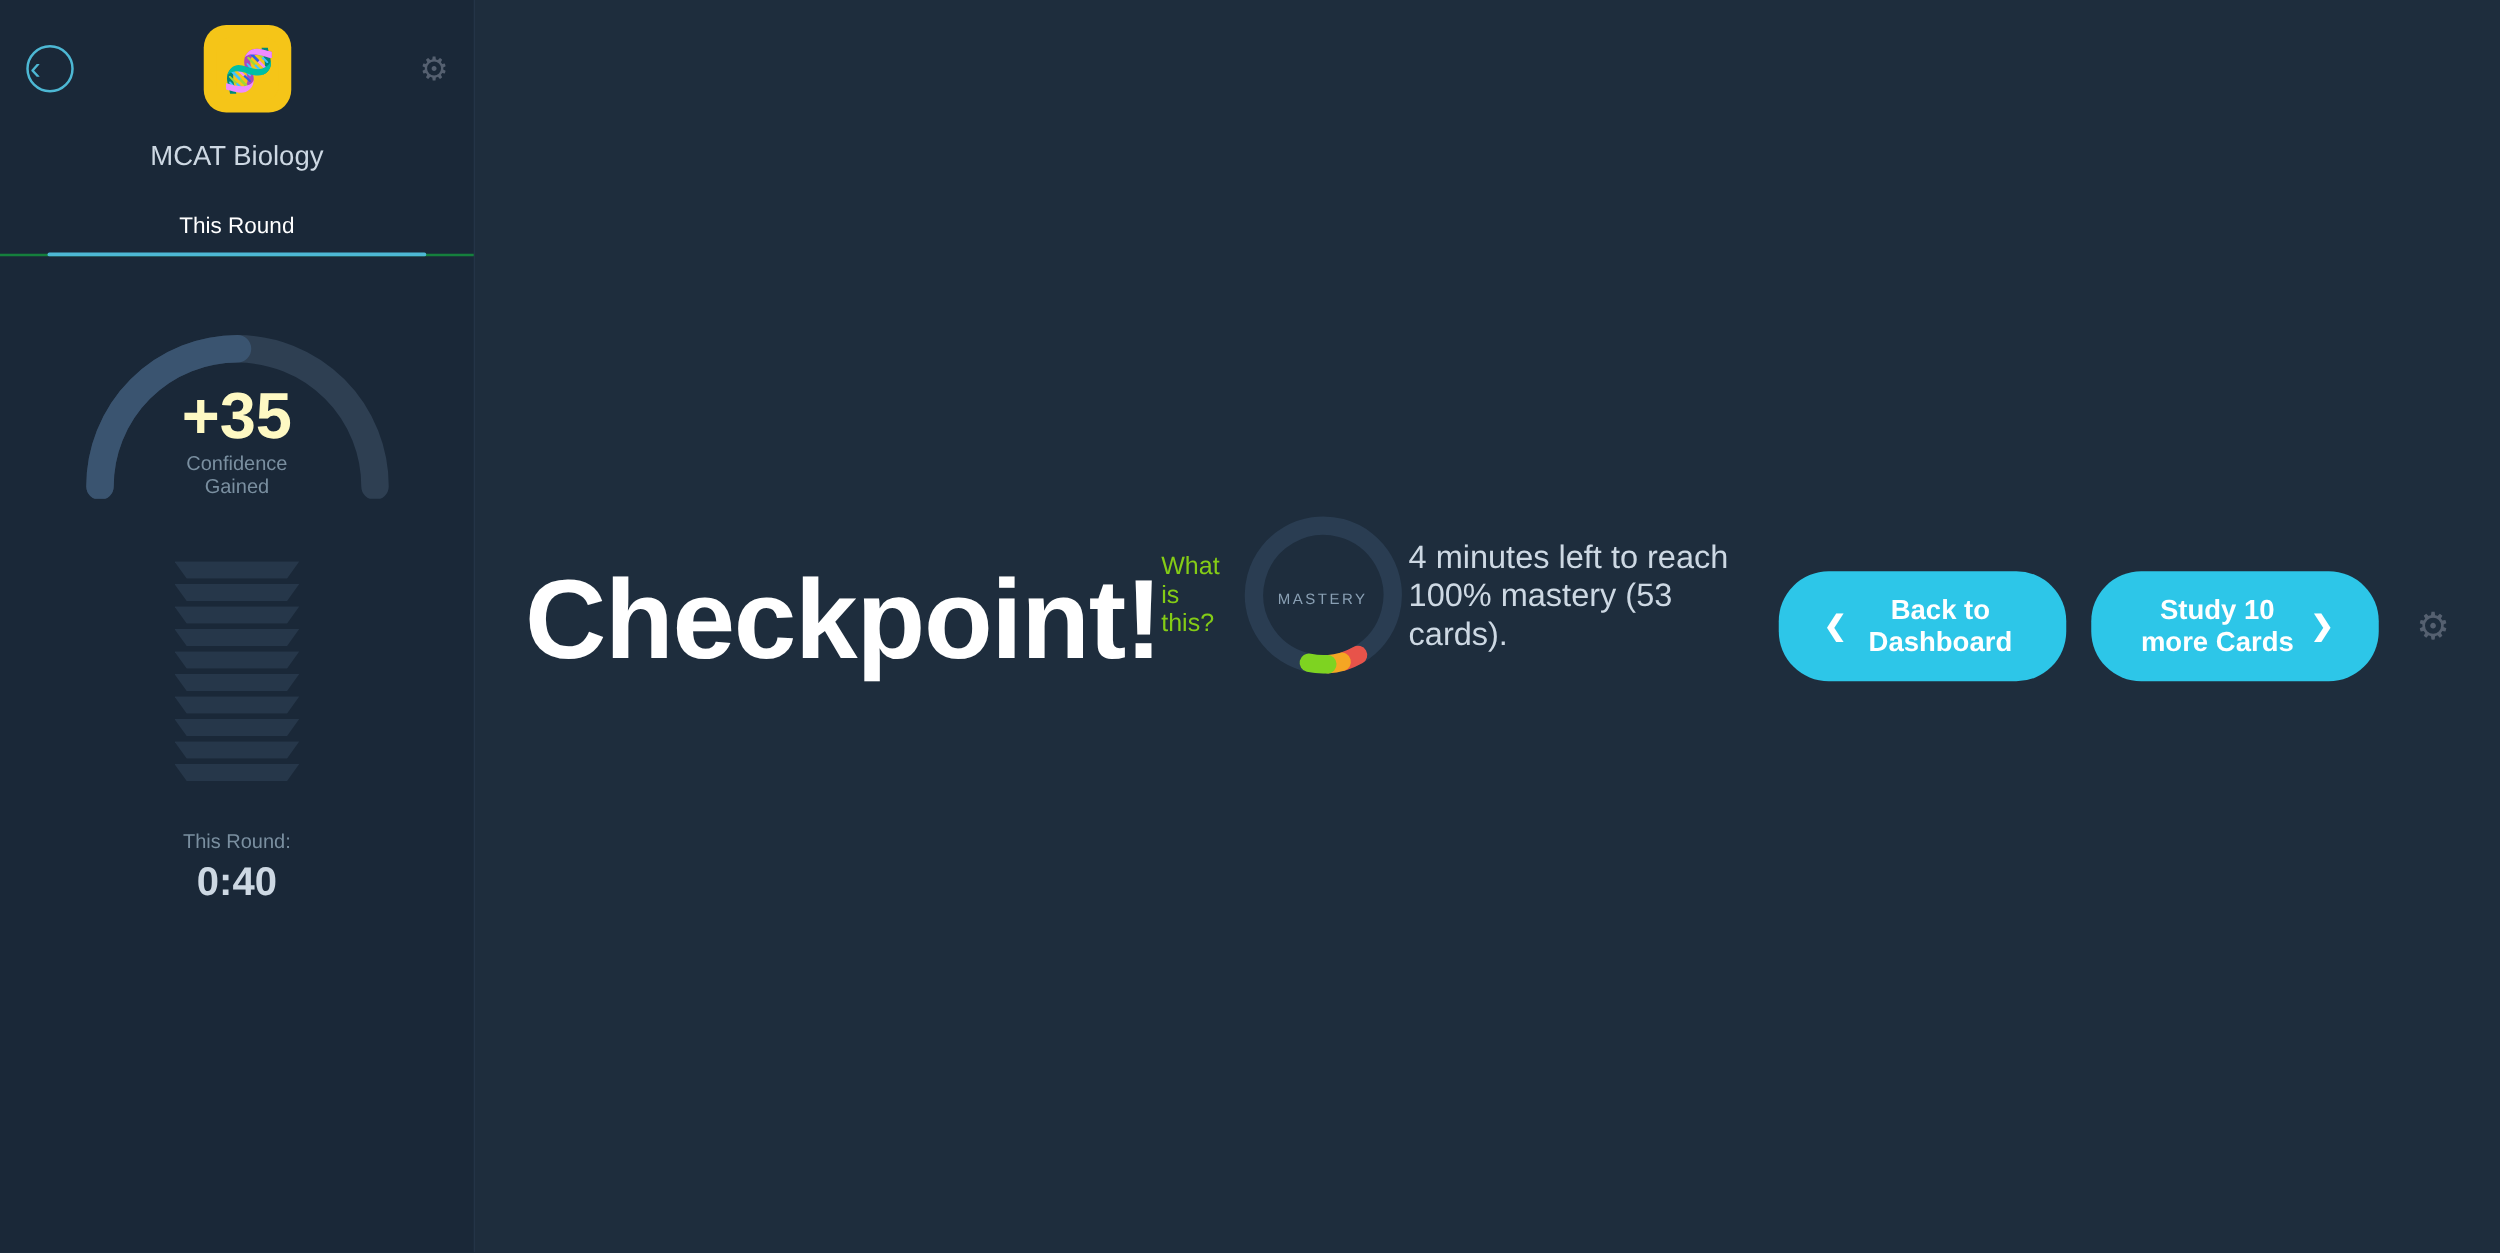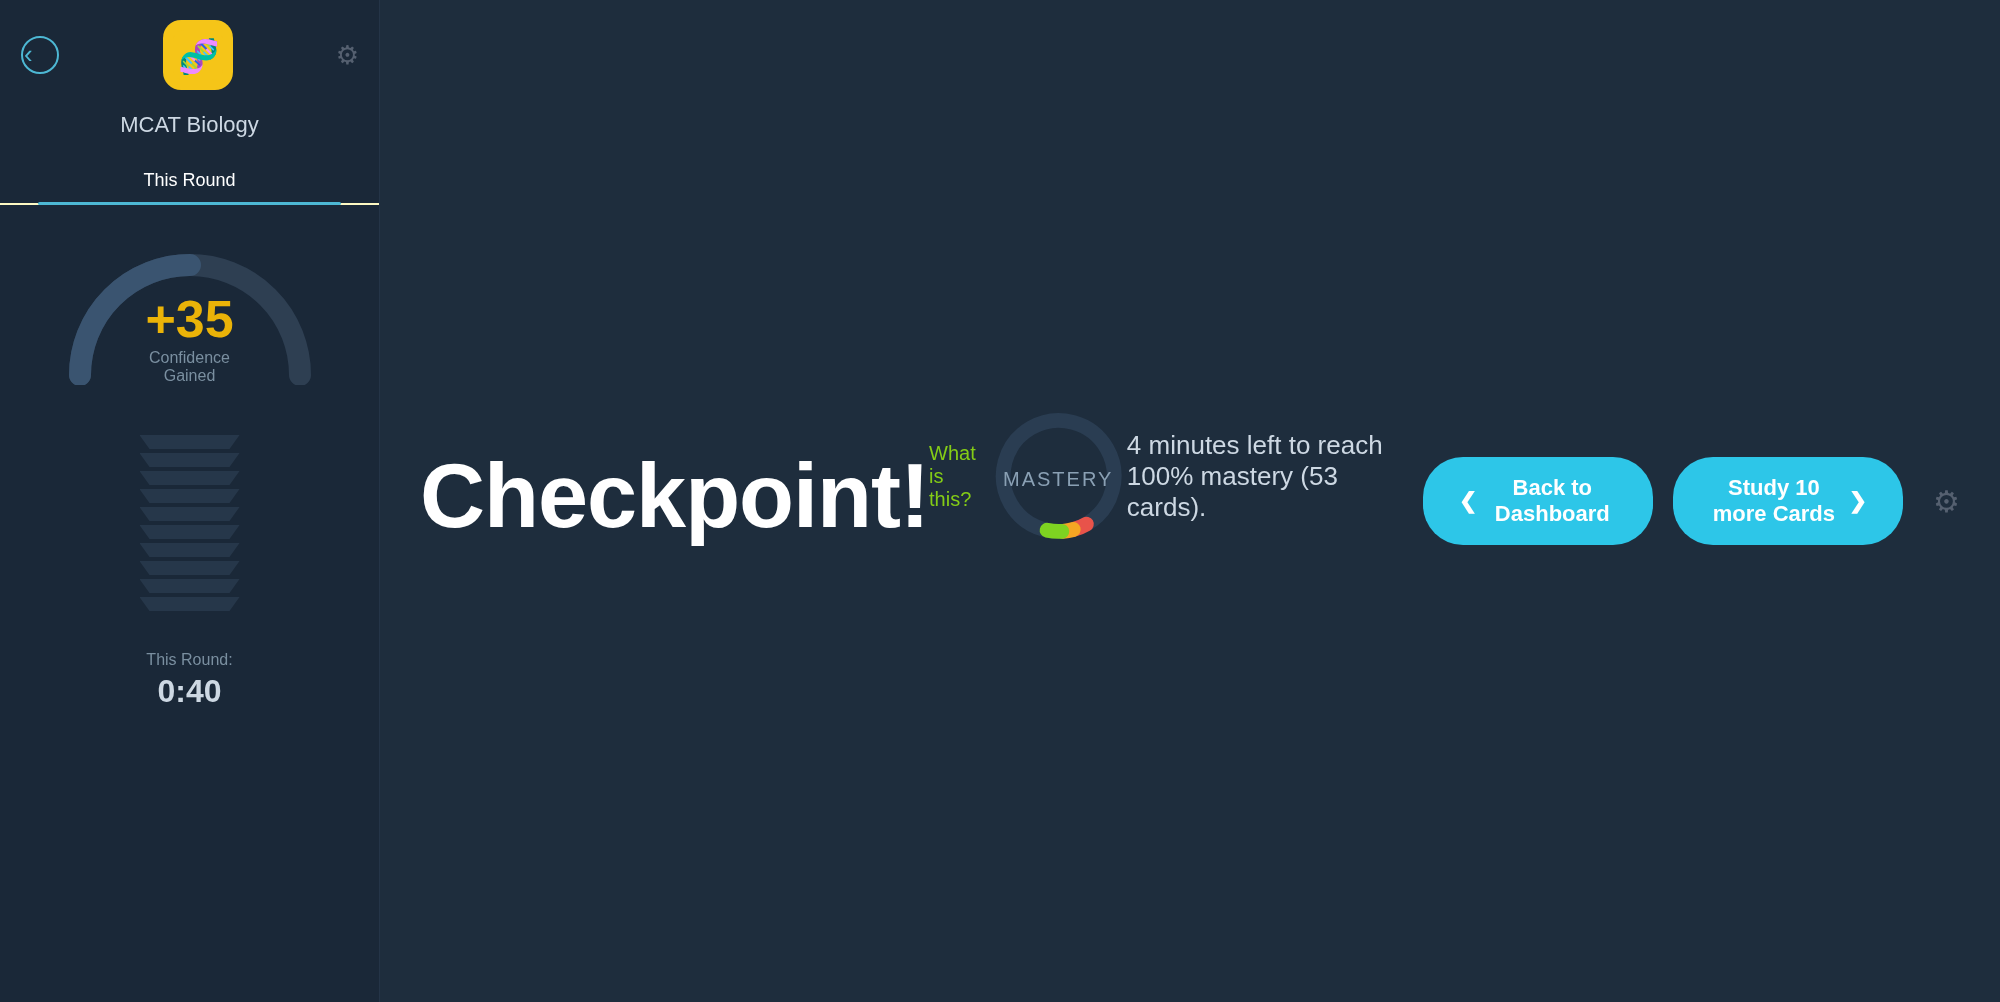--- a/index.html
+++ b/index.html
@@ -72,22 +72,22 @@
       font-weight: 500;
       color: #cdd8e3;
       text-align: center;
       margin: 12px 0 20px;
     }
 
     
     .tabs {
       display: flex;
       width: 100%;
-      border-bottom: 2px solid #fef9c3;
-      margin-bottom: 30px;
+      border-bottom: 2px solid #15803d;
+      margin-bottom: 44px;
     }
 
     .tab {
       flex: 1;
       text-align: center;
       padding: 12px 0;
       font-size: 18px;
       color: #7a8fa0;
       cursor: pointer;
       position: relative;
@@ -125,21 +125,21 @@
       position: absolute;
       bottom: 0;
       left: 50%;
       transform: translateX(-50%);
       text-align: center;
     }
 
     .confidence-value {
       font-size: 52px;
       font-weight: 700;
-      color: #eab308;
+      color: #fef9c3;
       line-height: 1;
     }
 
     .confidence-label {
       font-size: 16px;
       color: #7a8fa0;
       margin-top: 4px;
     }
 
     
@@ -224,21 +224,21 @@
     }
 
     .mastery-percent {
       font-size: 60px;
       font-weight: 700;
       color: #ffffff;
       line-height: 1;
     }
 
     .mastery-label {
-      font-size: 20px;
+      font-size: 12px;
       color: #8aa0b4;
       letter-spacing: 2px;
       margin-top: 6px;
     }
 
     .mastery-message {
       font-size: 26px;
       color: #cdd8e3;
       margin-bottom: 50px;
     }

